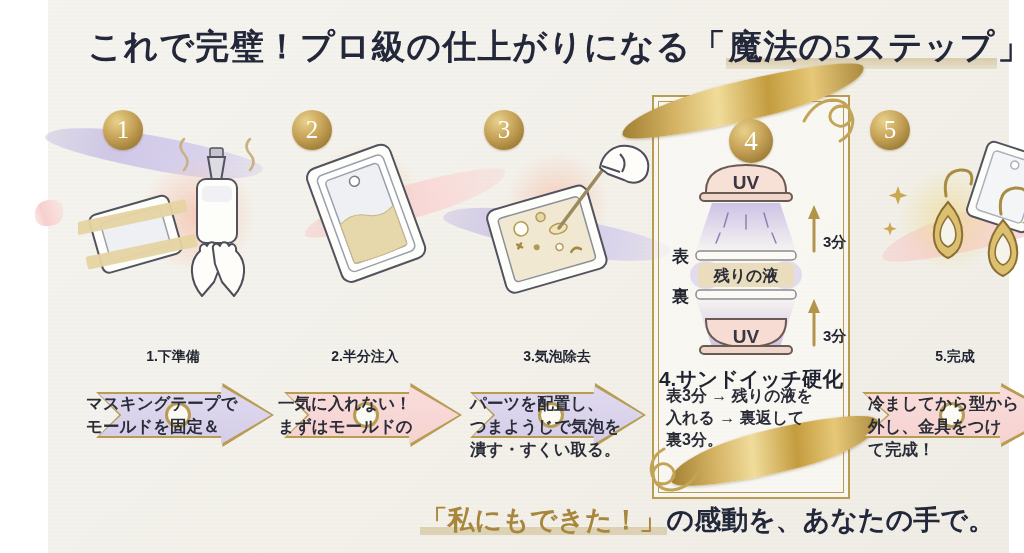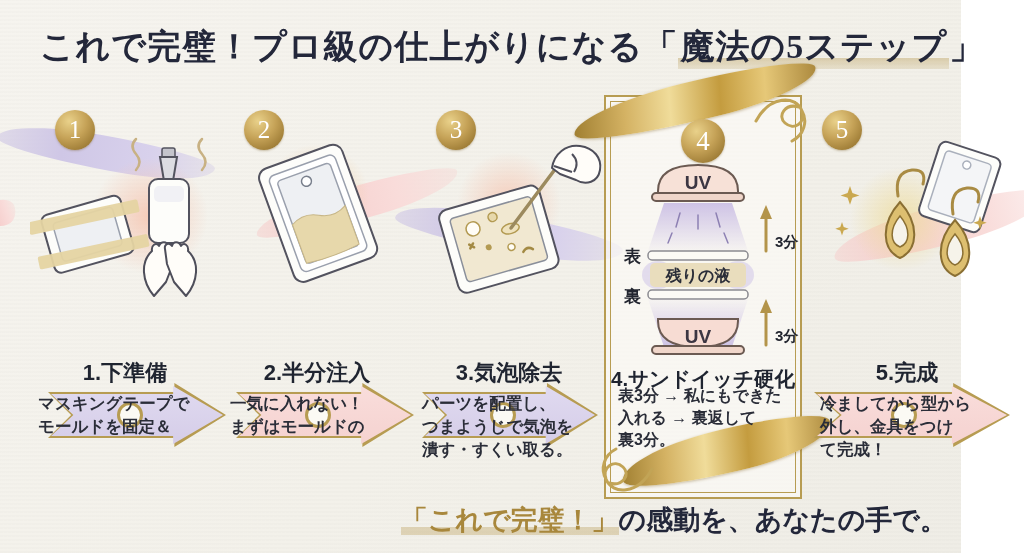--- a/index.html
+++ b/index.html
@@ -7,20 +7,21 @@
   body {
     font-family:"Liberation Sans", sans-serif;
     color:#23273a;
     overflow:hidden;
   }
   .canvas {
     position:relative; width:961px; height:553px;
     background:
       repeating-linear-gradient(0deg, rgba(0,0,0,0.012) 0 2px, transparent 2px 4px),
       linear-gradient(135deg,#f6f4ef 0%,#f3f1ea 55%,#efede6 100%);
+    margin-left: 48px;
   }
   
   .title {
     position:absolute; top:24px; left:0; width:1024px;
     text-align:center;
     font-family:"Liberation Serif", serif;
     font-weight:bold; font-size:34px; letter-spacing:1px;
     color:#23273a; white-space:nowrap;
   }
   .title .hl {
@@ -54,22 +55,22 @@
   .arrow .shape-inner { position:absolute; inset:3px; }
   .arrow.lav  .shape-inner { background:linear-gradient(180deg,#e0daf0,#d5cde8); }
   .arrow.pink .shape-inner { background:linear-gradient(180deg,#f9dddb,#f5d2d0); }
   .arrow .ring {
     position:absolute; top:50%; left:46%; width:26px; height:26px;
     transform:translate(-50%,-50%);
     border-radius:50%; background:#fbfaf4; border:3px solid #b79c52;
   }
   
   .step-heading {
-    position:absolute; top:262px; left:0; width:100%;
-    text-align:center; font-weight:bold; font-size:22px; color:#1f2430;
+    position:absolute; top:252px; left:0; width:100%;
+    text-align:center; font-weight:bold; font-size:14px; color:#1f2430;
     white-space:nowrap;
   }
   .step-desc {
     position:absolute; top:296px; left:8px; width:180px;
     font-weight:bold; font-size:16.5px; line-height:1.38; color:#2a2d38;
     white-space:nowrap;
   }
   
   .box4 {
     position:absolute; left:604px; top:95px; width:198px; height:404px;
@@ -300,21 +301,21 @@
       <text x="169" y="84" font-size="15" font-weight="bold" fill="#22252f" font-family="Liberation Sans, sans-serif">3分</text>
       <g stroke="#b3944a" stroke-width="3" fill="#b3944a" stroke-linecap="round">
         <line x1="160" y1="182" x2="160" y2="146"></line>
           <polygon points="160,136 154,150 166,150" stroke="none"></polygon>
       </g>
       <text x="169" y="178" font-size="15" font-weight="bold" fill="#22252f" font-family="Liberation Sans, sans-serif">3分</text>
     </svg>
 
     <div class="step-heading">4.サンドイッチ硬化</div>
     <div class="step-desc">
-      <div>表3分 → 私にもできた</div>
+      <div>表3分 → 残りの液を</div>
       <div>入れる → 裏返して</div>
       <div>裏3分。</div>
     </div>
   </div>
 
   <div class="col" style="left:812px;">
     <div class="brush pink" style="left:18px; top:110px; width:220px; height:40px; transform:rotate(-15deg);"></div>
     <div class="badge" style="left:10px; top:14px;">
         <span>5</span>
       </div>
@@ -355,15 +356,15 @@
         <div class="ring"></div>
     </div>
     <div class="step-heading">5.完成</div>
     <div class="step-desc">
       <div>冷ましてから型から</div>
       <div>外し、金具をつけ</div>
       <div>て完成！</div>
     </div>
   </div>
 
-  <div class="footer"><span class="hl">「これで完璧！」</span><span>の感動を、あなたの手で。</span></div>
+  <div class="footer"><span class="hl">「私にもできた！」</span><span>の感動を、あなたの手で。</span></div>
 
 </div>
 
 </body></html>

